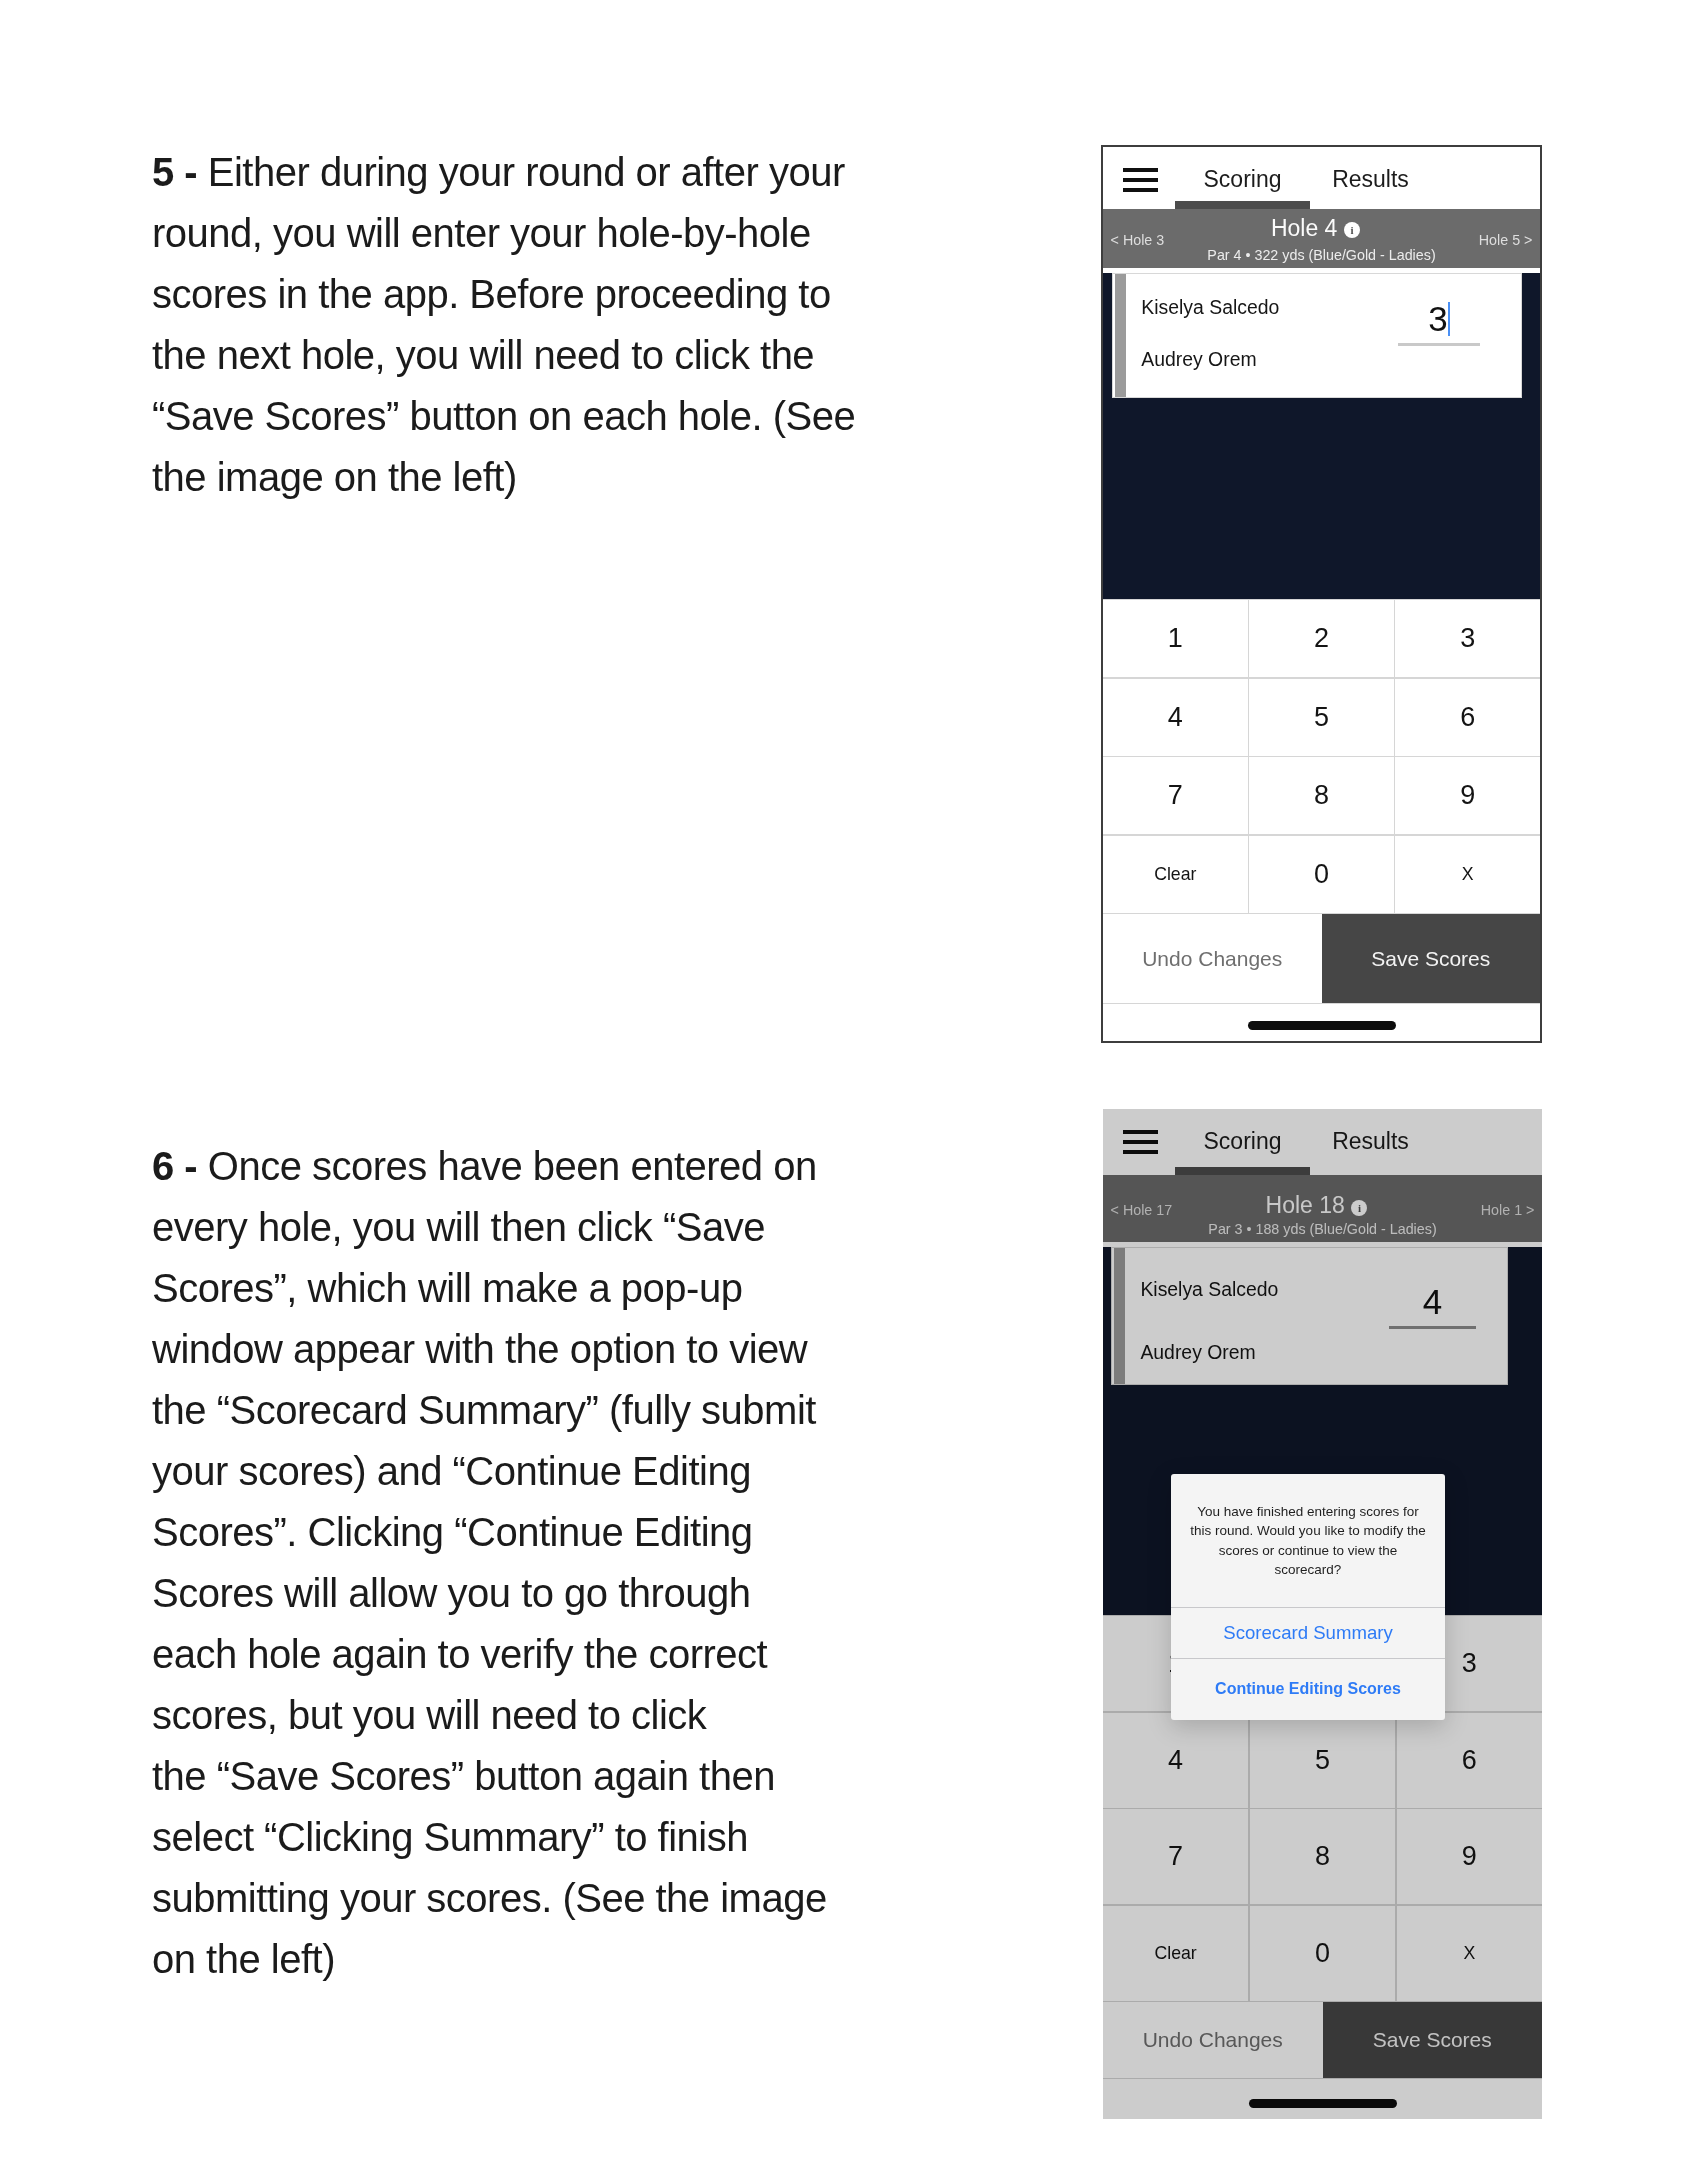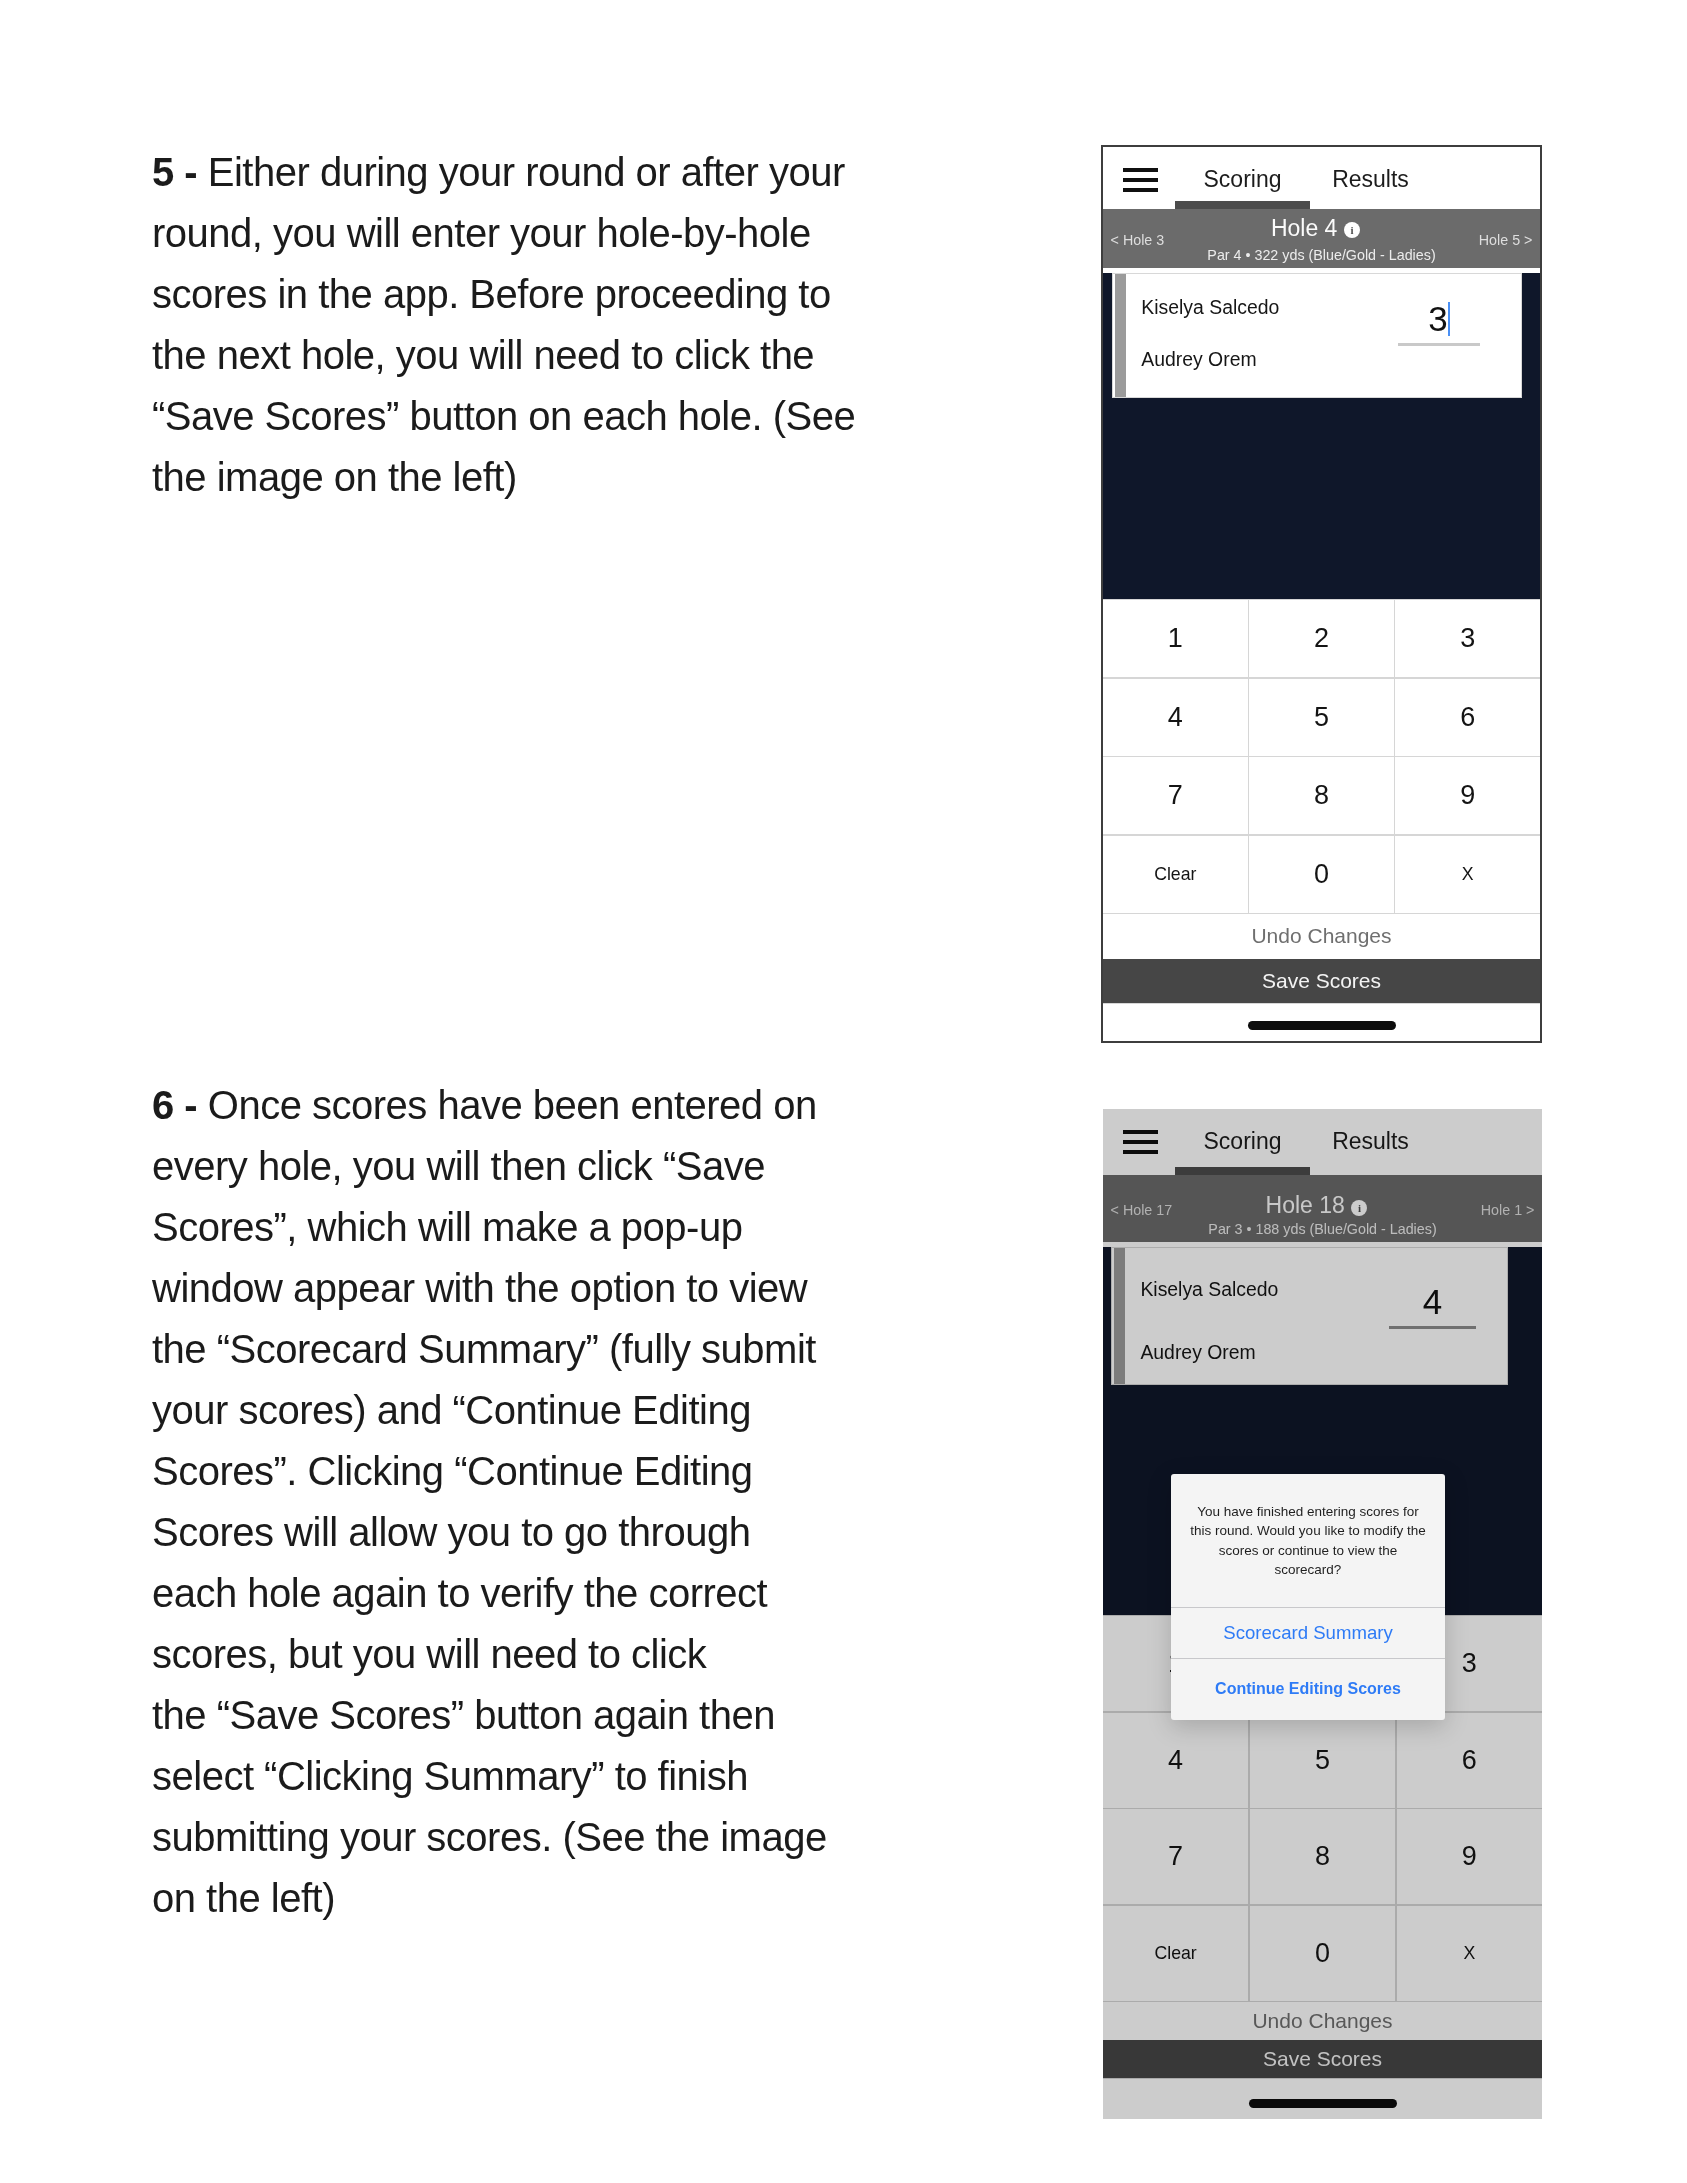--- a/index.html
+++ b/index.html
@@ -8,21 +8,21 @@
     width:1687px; height:2183px; position:relative;
     font-family:"Liberation Sans", sans-serif;
     overflow:hidden;
   }
 
   
   .step-block { position:absolute; left:152px; width:869px; color:#1b1b1b; }
   .step-line { font-size:40px; line-height:61px; letter-spacing:-0.5px; white-space:nowrap; }
   .step-prefix { font-weight:700; }
   #step5 { top:142px; }
-  #step6 { top:1075px; }
+  #step6 { top:1136px; }
 
   
   .phone { position:absolute; background:#ffffff; overflow:hidden; }
   #phone1 { left:1101px; top:145px; width:441px; height:898px; border:2.5px solid #3e3e3e; }
   #phone2 { left:1103px; top:1109px; width:439px; height:1010px; }
 
   .topbar { position:relative; background:#ffffff; }
   #phone1 .topbar { height:62px; }
   #phone2 .topbar { height:66px; }
 
@@ -72,21 +72,21 @@
   #phone2 .score-underline { background:#8c8c8c; }
 
   .keypad { display:grid; grid-template-columns:1fr 1fr 1fr; grid-template-rows:1fr 1fr 1fr 1fr;
             gap:1.7px; background:#d6d6d6; border-top:1.7px solid #d6d6d6; }
   #phone1 .keypad { height:314px; }
   #phone2 .keypad { height:386px; }
   .key { background:#ffffff; display:flex; align-items:center; justify-content:center;
          font-size:27px; color:#141414; }
   .key.small { font-size:17.7px; }
 
-  .actions { display:flex; border-top:1.7px solid #d6d6d6; border-bottom:1.7px solid #d6d6d6;flex-direction:column; }
+  .actions { display:flex; border-top:1.7px solid #d6d6d6; border-bottom:1.7px solid #d6d6d6; }
   #phone1 .actions { height:91px; }
   #phone2 .actions { height:78px; }
   .btn-undo { flex:1; background:#ffffff; color:#6f6f6f; font-size:21px;
               display:flex; align-items:center; justify-content:center; }
   .btn-save { flex:1; background:#464646; color:#f3f3f3; font-size:21px;
               display:flex; align-items:center; justify-content:center; }
 
   .home-strip { background:#ffffff; }
   #phone1 .home-strip { height:37px; }
   #phone2 .home-strip { height:46px; }

